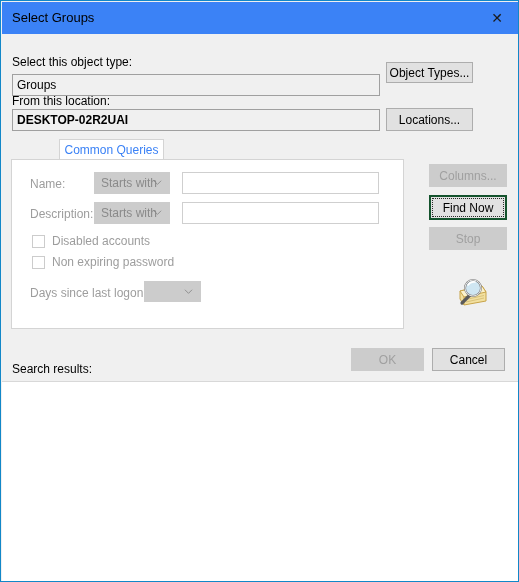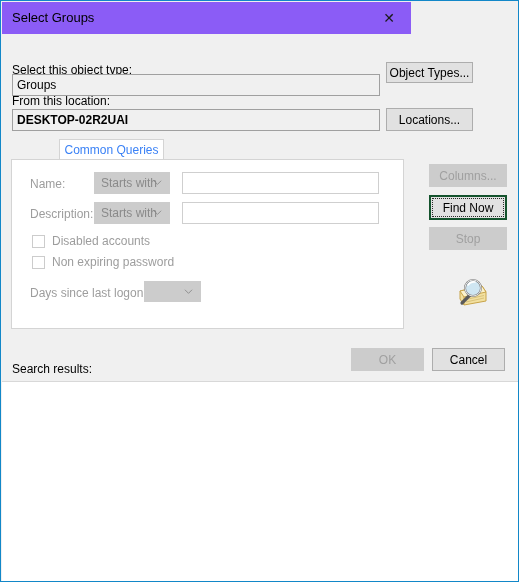--- a/index.html
+++ b/index.html
@@ -18,22 +18,22 @@
     box-sizing: border-box;
     border: 1px solid #1287c8;
     background: #f0f0f0;
     overflow: hidden;
   }
 
   
   .titlebar {
     position: absolute;
     left: 1px; top: 1px;
-    width: 409px; height: 32px;
-    background: #8b5cf6;
+    width: 517px; height: 32px;
+    background: #3b82f6;
     box-sizing: border-box;
   }
   .title-text {
     position: absolute;
     left: 10px; top: 8px;
     font-size: 13px;
     color: #000000;
     white-space: nowrap;
   }
   .close-btn {
@@ -256,21 +256,21 @@
 
 <div id="dialog">
 
   <div class="titlebar">
     <div class="title-text">Select Groups</div>
     <div class="close-btn">
       <span class="close-glyph">✕</span>
     </div>
   </div>
 
-  <div class="lbl" style="left:11px; top:62px;">Select this object type:</div>
+  <div class="lbl" style="left:11px; top:54px;">Select this object type:</div>
   <div class="tbox" style="left:11px; top:61px; width:368px; height:22px;margin-top:12px;">Groups</div>
   <div class="btn" style="left:385px; top:61px; width:87px; height:21px;">Object Types...</div>
 
   <div class="lbl" style="left:11px; top:93px;">From this location:</div>
   <div class="tbox" style="left:11px; top:108px; width:368px; height:22px;font-weight:bold;">DESKTOP-02R2UAI</div>
   <div class="btn" style="left:385px; top:107px; width:87px; height:23px;">Locations...</div>
 
   <div class="tab-strip">
     <div class="tab">Common Queries</div>
   </div>

